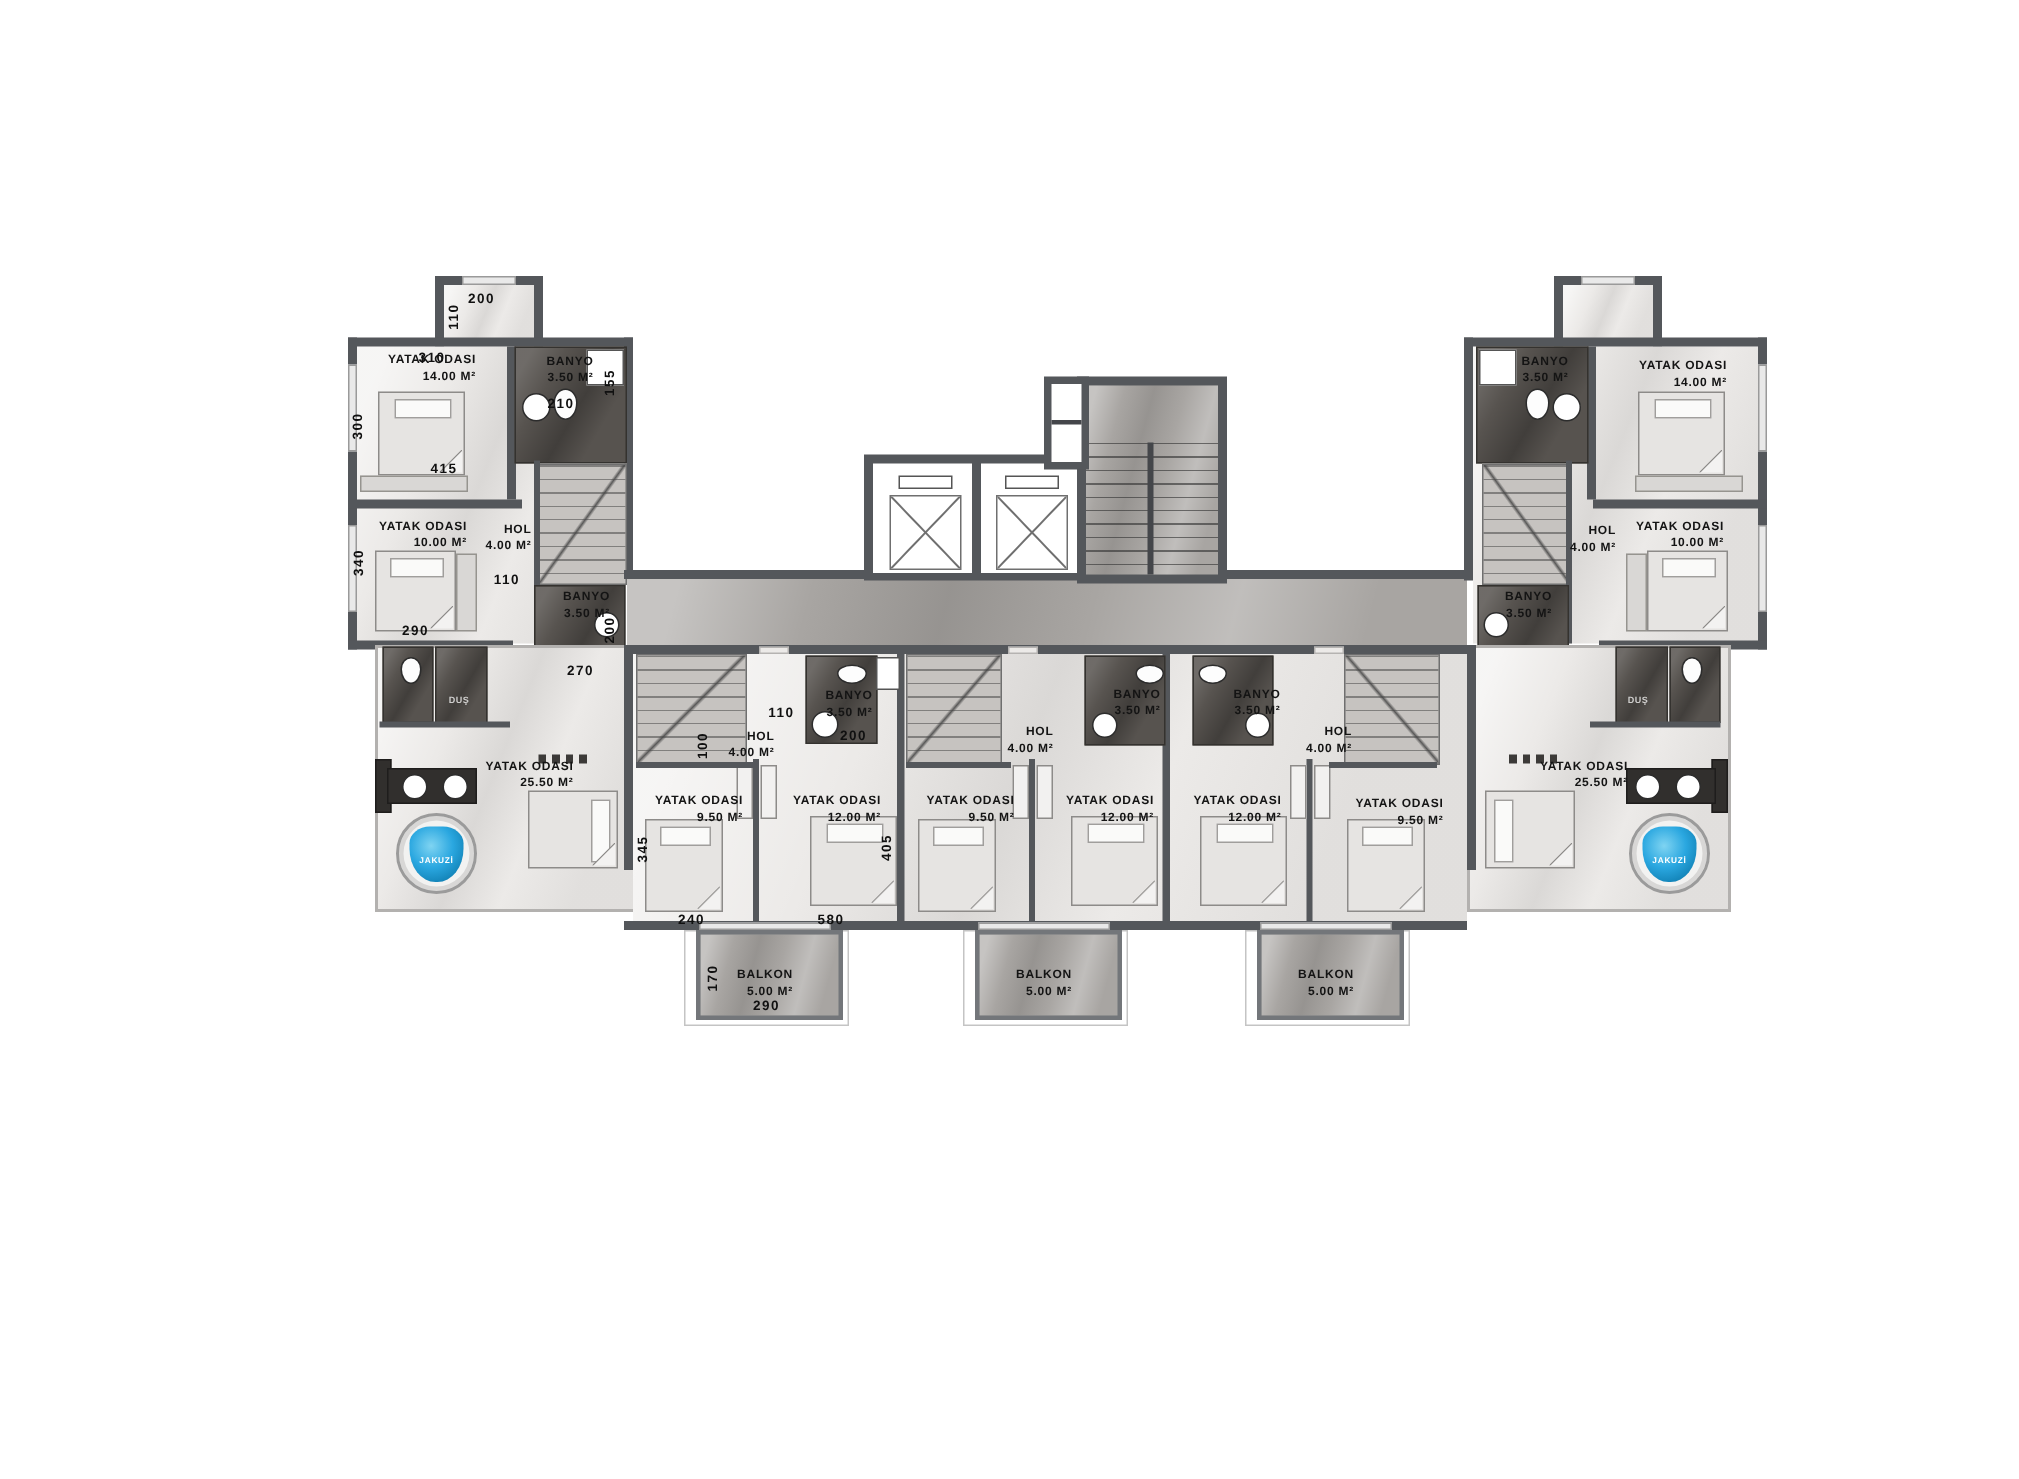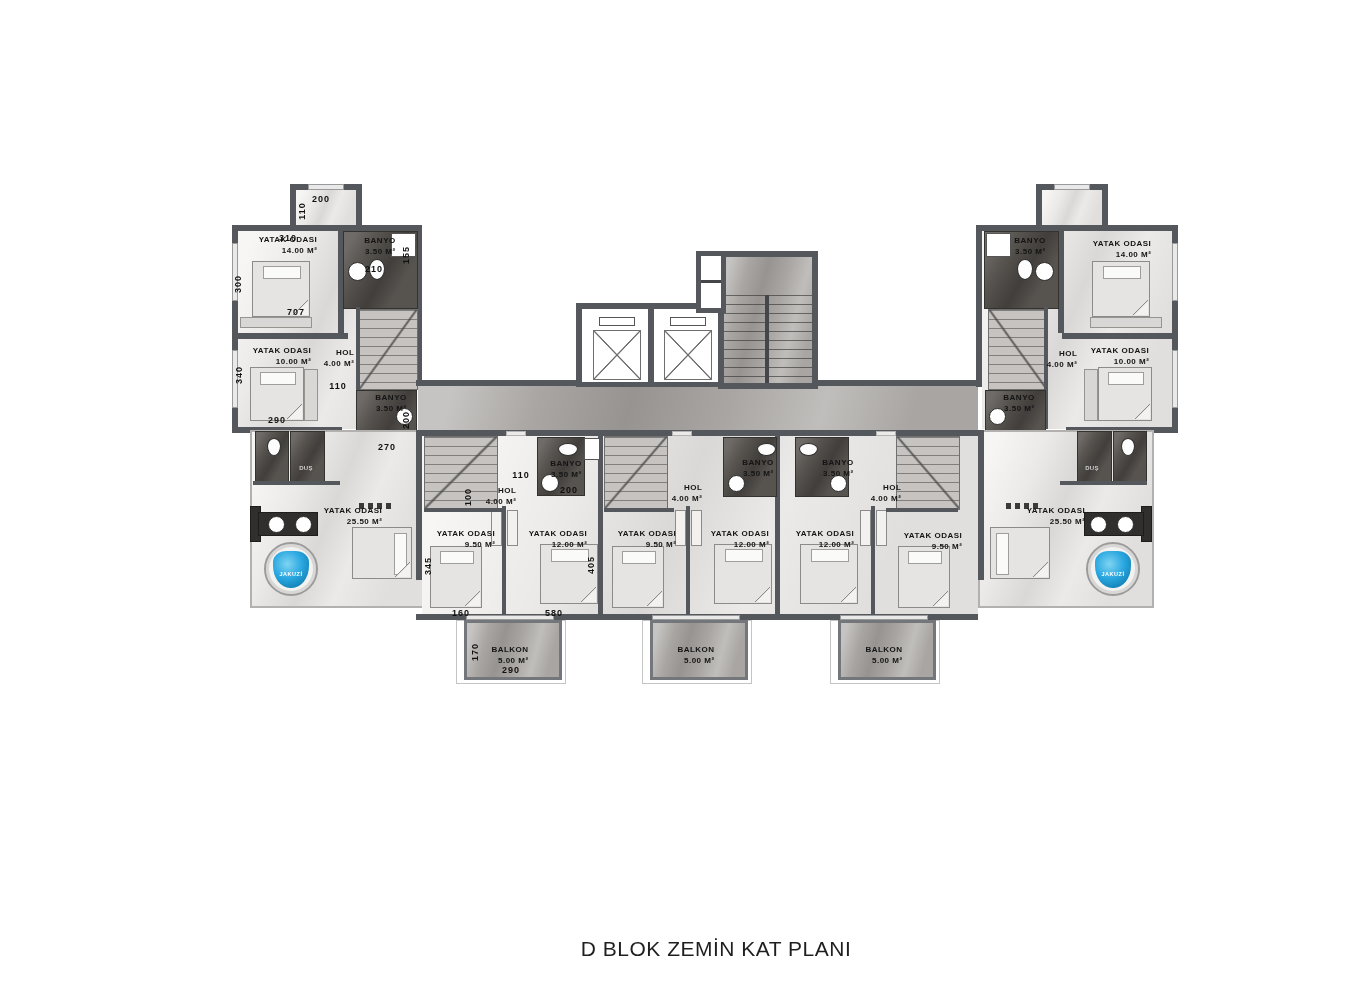--- a/index.html
+++ b/index.html
@@ -386,33 +386,32 @@
     </div>
   <div class="rl" style="left:1056px;top:517px">
       <span>YATAK ODASI</span>
       <span>25.50 M²</span>
     </div>
 
   <div class="dim" style="left:321px;top:199px">200</div>
   <div class="dim v" style="left:302px;top:211px">110</div>
   <div class="dim" style="left:288px;top:238px">310</div>
   <div class="dim v" style="left:238px;top:284px">300</div>
-  <div class="dim" style="left:296px;top:312px">707</div>
+  <div class="dim" style="left:296px;top:312px">415</div>
   <div class="dim" style="left:374px;top:269px">210</div>
   <div class="dim v" style="left:406px;top:255px">155</div>
   <div class="dim v" style="left:239px;top:375px">340</div>
   <div class="dim" style="left:277px;top:420px">290</div>
   <div class="dim" style="left:338px;top:386px">110</div>
   <div class="dim" style="left:387px;top:447px">270</div>
   <div class="dim v" style="left:406px;top:420px">200</div>
 
   <div class="dim" style="left:521px;top:475px">110</div>
   <div class="dim v" style="left:468px;top:497px">100</div>
   <div class="dim" style="left:569px;top:490px">200</div>
   <div class="dim v" style="left:428px;top:566px">345</div>
   <div class="dim v" style="left:591px;top:565px">405</div>
-  <div class="dim" style="left:461px;top:613px">160</div>
+  <div class="dim" style="left:461px;top:613px">240</div>
   <div class="dim" style="left:554px;top:613px">580</div>
   <div class="dim v" style="left:475px;top:652px">170</div>
   <div class="dim" style="left:511px;top:670px">290</div>
 
-  <div class="title">D  BLOK ZEMİN KAT PLANI</div>
 </div>
 
 </body></html>

